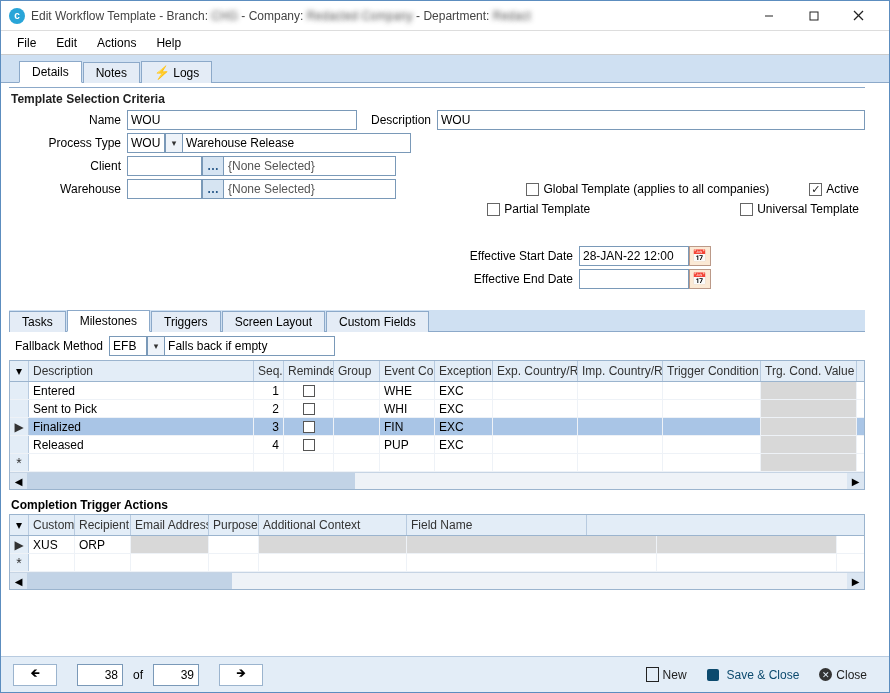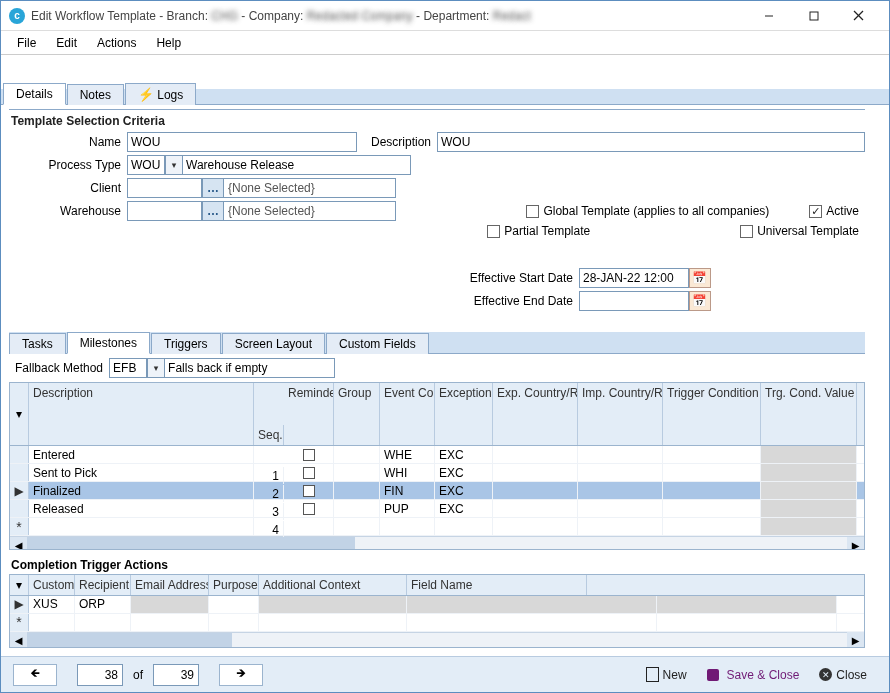--- a/index.html
+++ b/index.html
@@ -4,21 +4,21 @@
   <style>
     * { box-sizing: border-box; font-family: "Segoe UI", Tahoma, sans-serif; font-size: 12px; }
     body { margin: 0; background: #fff; }
     .window { width: 890px; height: 693px; border: 1px solid #5c8dbf; display: flex; flex-direction: column; background: #fff; }
     .titlebar { height: 30px; background: #fff; display: flex; align-items: center; padding: 0 8px; border-bottom: 1px solid #ddd; }
     .titlebar .icon-app { width: 16px; height: 16px; background: #29a5d8; border-radius: 50%; margin-right: 6px; display:flex;align-items:center;justify-content:center;color:#fff;font-weight:bold;font-size:10px;}
     .titlebar .title { flex: 1; color: #444; }
     .titlebar .winbtn { width: 45px; height: 28px; display: flex; align-items: center; justify-content: center; cursor: pointer; }
     .menubar { height: 24px; background: #fff; display: flex; align-items: center; padding: 0 6px; border-bottom: 1px solid #ccc; }
     .menubar .menu-item { padding: 18px 10px; cursor: pointer; }
-    .main-tabs { height: 16px; background: #cfe0f2; display: flex; align-items: flex-end; border-bottom: 1px solid #8ca9c9; padding-left: 2px; margin-top: 34px; }
+    .main-tabs { height: 28px; background: #cfe0f2; display: flex; align-items: flex-end; border-bottom: 1px solid #8ca9c9; padding-left: 18px; }
     .tab { padding: 3px 12px; border: 1px solid #8ca9c9; border-bottom: none; margin-right: 1px; background: #e4ecf6; position: relative; top: 1px; cursor: pointer; }
     .tab.active { background: #fff; border-bottom: 1px solid #fff; }
     .bolt { color: #d9a500; font-size: 13px; margin-right: 3px; }
     .content { flex: 1; padding: 4px 24px 8px 8px; display: flex; flex-direction: column; overflow: hidden; }
     .group-title { font-weight: bold; color: #222; margin: 2px 0 4px 2px; }
     .criteria { border-top: 1px solid #8ca9c9; padding-top: 2px; }
     .form-row { display: flex; align-items: center; margin-bottom: 3px; }
     .lbl-right { width: 118px; text-align: right; padding-right: 6px; }
     .inp { height: 20px; border: 1px solid #7a99b8; background: #fff; padding: 1px 3px; }
     .dd-btn { width: 18px; height: 20px; border: 1px solid #7a99b8; background: #eef3f9; display:flex;align-items:center;justify-content:center;cursor:pointer;font-size:9px;color:#333;}
@@ -48,26 +48,26 @@
     .hscroll{height:17px;display:flex;align-items:center;background:#eef2f7;border-top:1px solid #c6d4e4;}
     .scroll-arrow{width:17px;height:17px;display:flex;align-items:center;justify-content:center;background:#dbe6f2;cursor:pointer;font-size:10px;}
     .scroll-track{flex:1;background:#eef2f7;height:100%;display:flex;}
     .scroll-thumb{background:#c2d3e6;height:100%;cursor:pointer;}
     .section-title{font-weight:bold;margin:8px 0 2px 2px;}
     .cta-grid .gh{font-weight:normal;}
     .bottom-bar{height:36px;border-top:1px solid #b8cbe0;background:#e3edf7;display:flex;align-items:center;padding:0 12px;}
     .nav-btn{width:44px;height:22px;background:#fff;border:1px solid #9bb4ce;display:flex;align-items:center;justify-content:center;cursor:pointer;}
     .page-inp{width:46px;height:22px;text-align:right;padding-right:4px;}
     .action-btn{display:flex;align-items:center;gap:4px;padding:3px 10px;cursor:pointer;color:#222;}
-    .action-btn.disabled{color:#701a75;cursor:default;gap:8px;}
+    .action-btn.disabled{color:#0c4a6e;cursor:default;gap:8px;}
     .icon-square{width:13px;height:15px;border:1.5px solid currentColor;background:transparent;}
     .icon-disk{width:12px;height:12px;background:currentColor;border-radius:2px;position:relative;}
     .icon-close-circle{width:13px;height:13px;background:#333;border-radius:50%;display:flex;align-items:center;justify-content:center;color:#e3edf7;font-size:9px;}
     .grey-cell{background:#d8d8d8;}
-    .w-desc{width:225px;} .w-seq{width:30px;margin-top:42px;} .w-rem{width:50px;} .w-grp{width:46px;} .w-evt{width:55px;} .w-exc{width:58px;} .w-expcr{width:85px;} .w-impcr{width:85px;} .w-tc{width:98px;} .w-tcv{width:96px;}
+    .w-desc{width:225px;} .w-seq{width:30px;} .w-rem{width:50px;} .w-grp{width:46px;} .w-evt{width:55px;} .w-exc{width:58px;} .w-expcr{width:85px;} .w-impcr{width:85px;} .w-tc{width:98px;} .w-tcv{width:96px;}
     .w-act{width:46px;} .w-rcp{width:56px;} .w-email{width:78px;} .w-purp{width:50px;} .w-addctx{width:148px;} .w-doc{width:250px;} .w-field{width:180px;}
     .spacer{flex:1;}
     .grid-container{overflow:hidden;}
     .blurred { color: transparent; text-shadow: 0 0 5px rgba(60,60,60,0.9); user-select:none; }
   </style>
 </head>
 <body>
 
 <div class="window">
 

